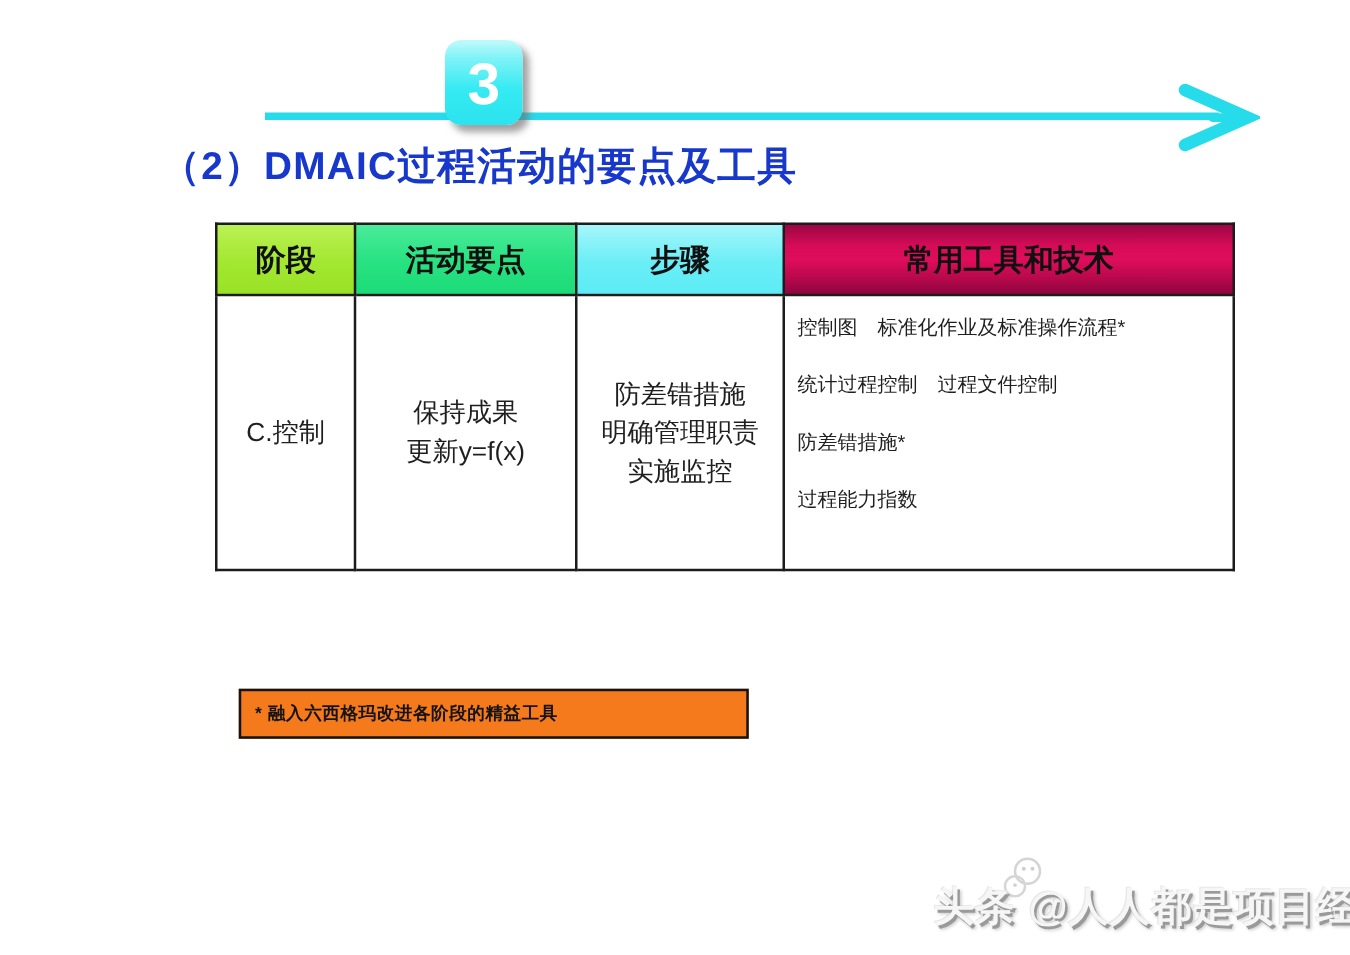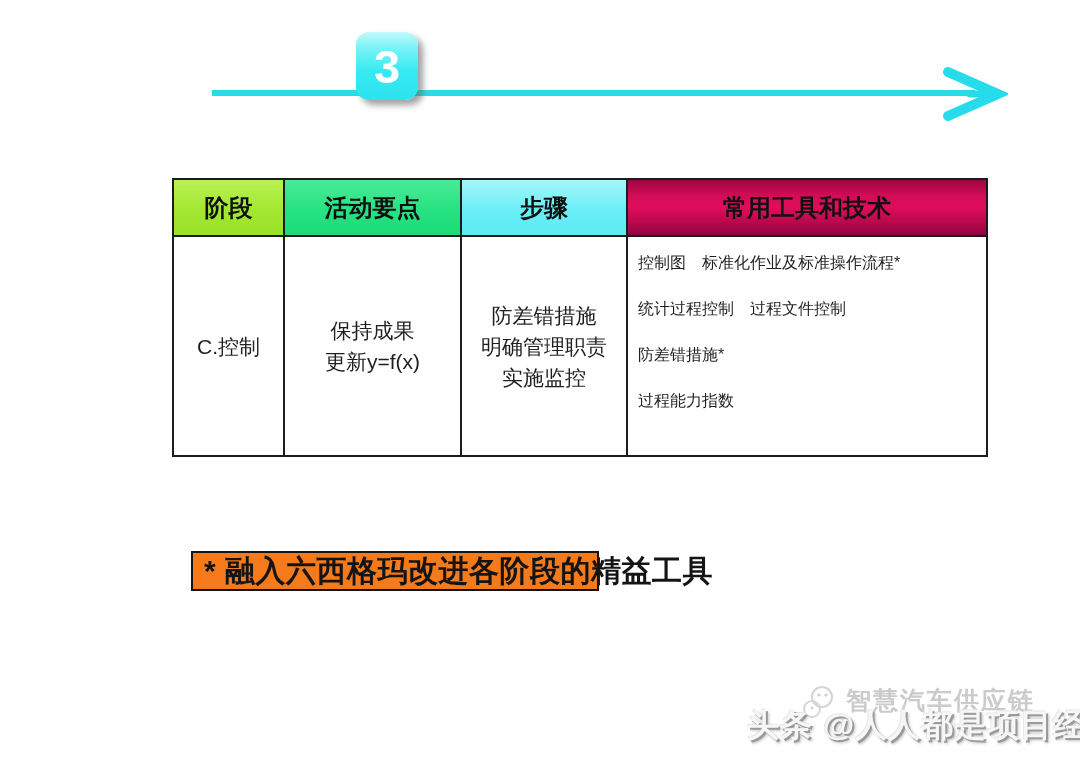--- a/index.html
+++ b/index.html
@@ -29,21 +29,21 @@
   .h-tools{background:linear-gradient(180deg,#9d0643 0%,#d50c57 30%,#e00d5c 50%,#b30849 80%,#8f0540 100%);color:#ffffff;}
   .td-center{text-align:center;vertical-align:middle;font-size:21px;color:#1f1f1f;}
   .cell-line{line-height:31px;}
   .td-tools{vertical-align:top;text-align:left;}
   .tools-inner{padding:15px 6px 0 10px;}
   .tool-line{font-size:16px;color:#1f1f1f;line-height:22px;margin-bottom:24px;white-space:nowrap;}
 
   
   .note-box{position:absolute;left:191px;top:551px;width:382px;height:36px;background:#f57a1c;
             border:2px solid #141414;display:flex;align-items:center;padding:0 11px;
-            font-size:30px;font-weight:600;color:#141414;white-space:nowrap;letter-spacing:.5px;}
+            font-size:14px;font-weight:600;color:#141414;white-space:nowrap;letter-spacing:.5px;}
 
   
   .watermark{position:absolute;left:800px;top:684px;display:flex;align-items:flex-start;
              color:#cbcbcb;font-size:25px;font-weight:bold;letter-spacing:2px;white-space:nowrap;}
   .watermark-icon{width:44px;height:36px;margin-right:2px;}
   .credit{position:absolute;left:747px;top:704px;font-size:32px;font-weight:bold;letter-spacing:1px;
           color:#f6f6f6;white-space:nowrap;
           text-shadow:2px 2px 0 #9a9a9a,3px 3px 3px #c2c2c2,-1px -1px 0 #e8e8e8;}
 </style>
 </head>
@@ -52,20 +52,21 @@
 <div class="slide">
 
   <div class="title-underline"></div>
   <svg class="arrow-svg" viewBox="0 0 72 56">
     <polyline points="12,6 62,28 12,50" fill="none" stroke="#27dcea" stroke-width="10" stroke-linecap="round" stroke-linejoin="miter"></polyline>
     <line x1="34" y1="28" x2="52" y2="28" stroke="#27dcea" stroke-width="7" stroke-linecap="round"></line>
   </svg>
   <div class="badge">
     <span>3</span>
   </div>
+  <h2 class="slide-subtitle">（2）DMAIC过程活动的要点及工具</h2>
 
   <table class="dmaic-table">
     <colgroup>
       <col style="width:111px">
         <col style="width:177px">
         <col style="width:166px">
         <col style="width:360px">
     </colgroup>
     <thead>
       <tr>
@@ -106,17 +107,16 @@
   </div>
 
   <div class="watermark">
     <svg class="watermark-icon" viewBox="0 0 44 36">
       <circle cx="22" cy="13" r="10" fill="none" stroke="#d4d4d4" stroke-width="2"></circle>
       <circle cx="12" cy="25" r="8" fill="none" stroke="#d6d6d6" stroke-width="2"></circle>
       <circle cx="19" cy="11" r="1.6" fill="#cfcfcf"></circle>
       <circle cx="26" cy="11" r="1.6" fill="#cfcfcf"></circle>
       <circle cx="12" cy="24" r="1.5" fill="#d2d2d2"></circle>
     </svg>
-    <span>智慧汽车供应链</span>
   </div>
   <div class="credit">头条 @人人都是项目经理</div>
 
 </div>
 
 </body></html>

